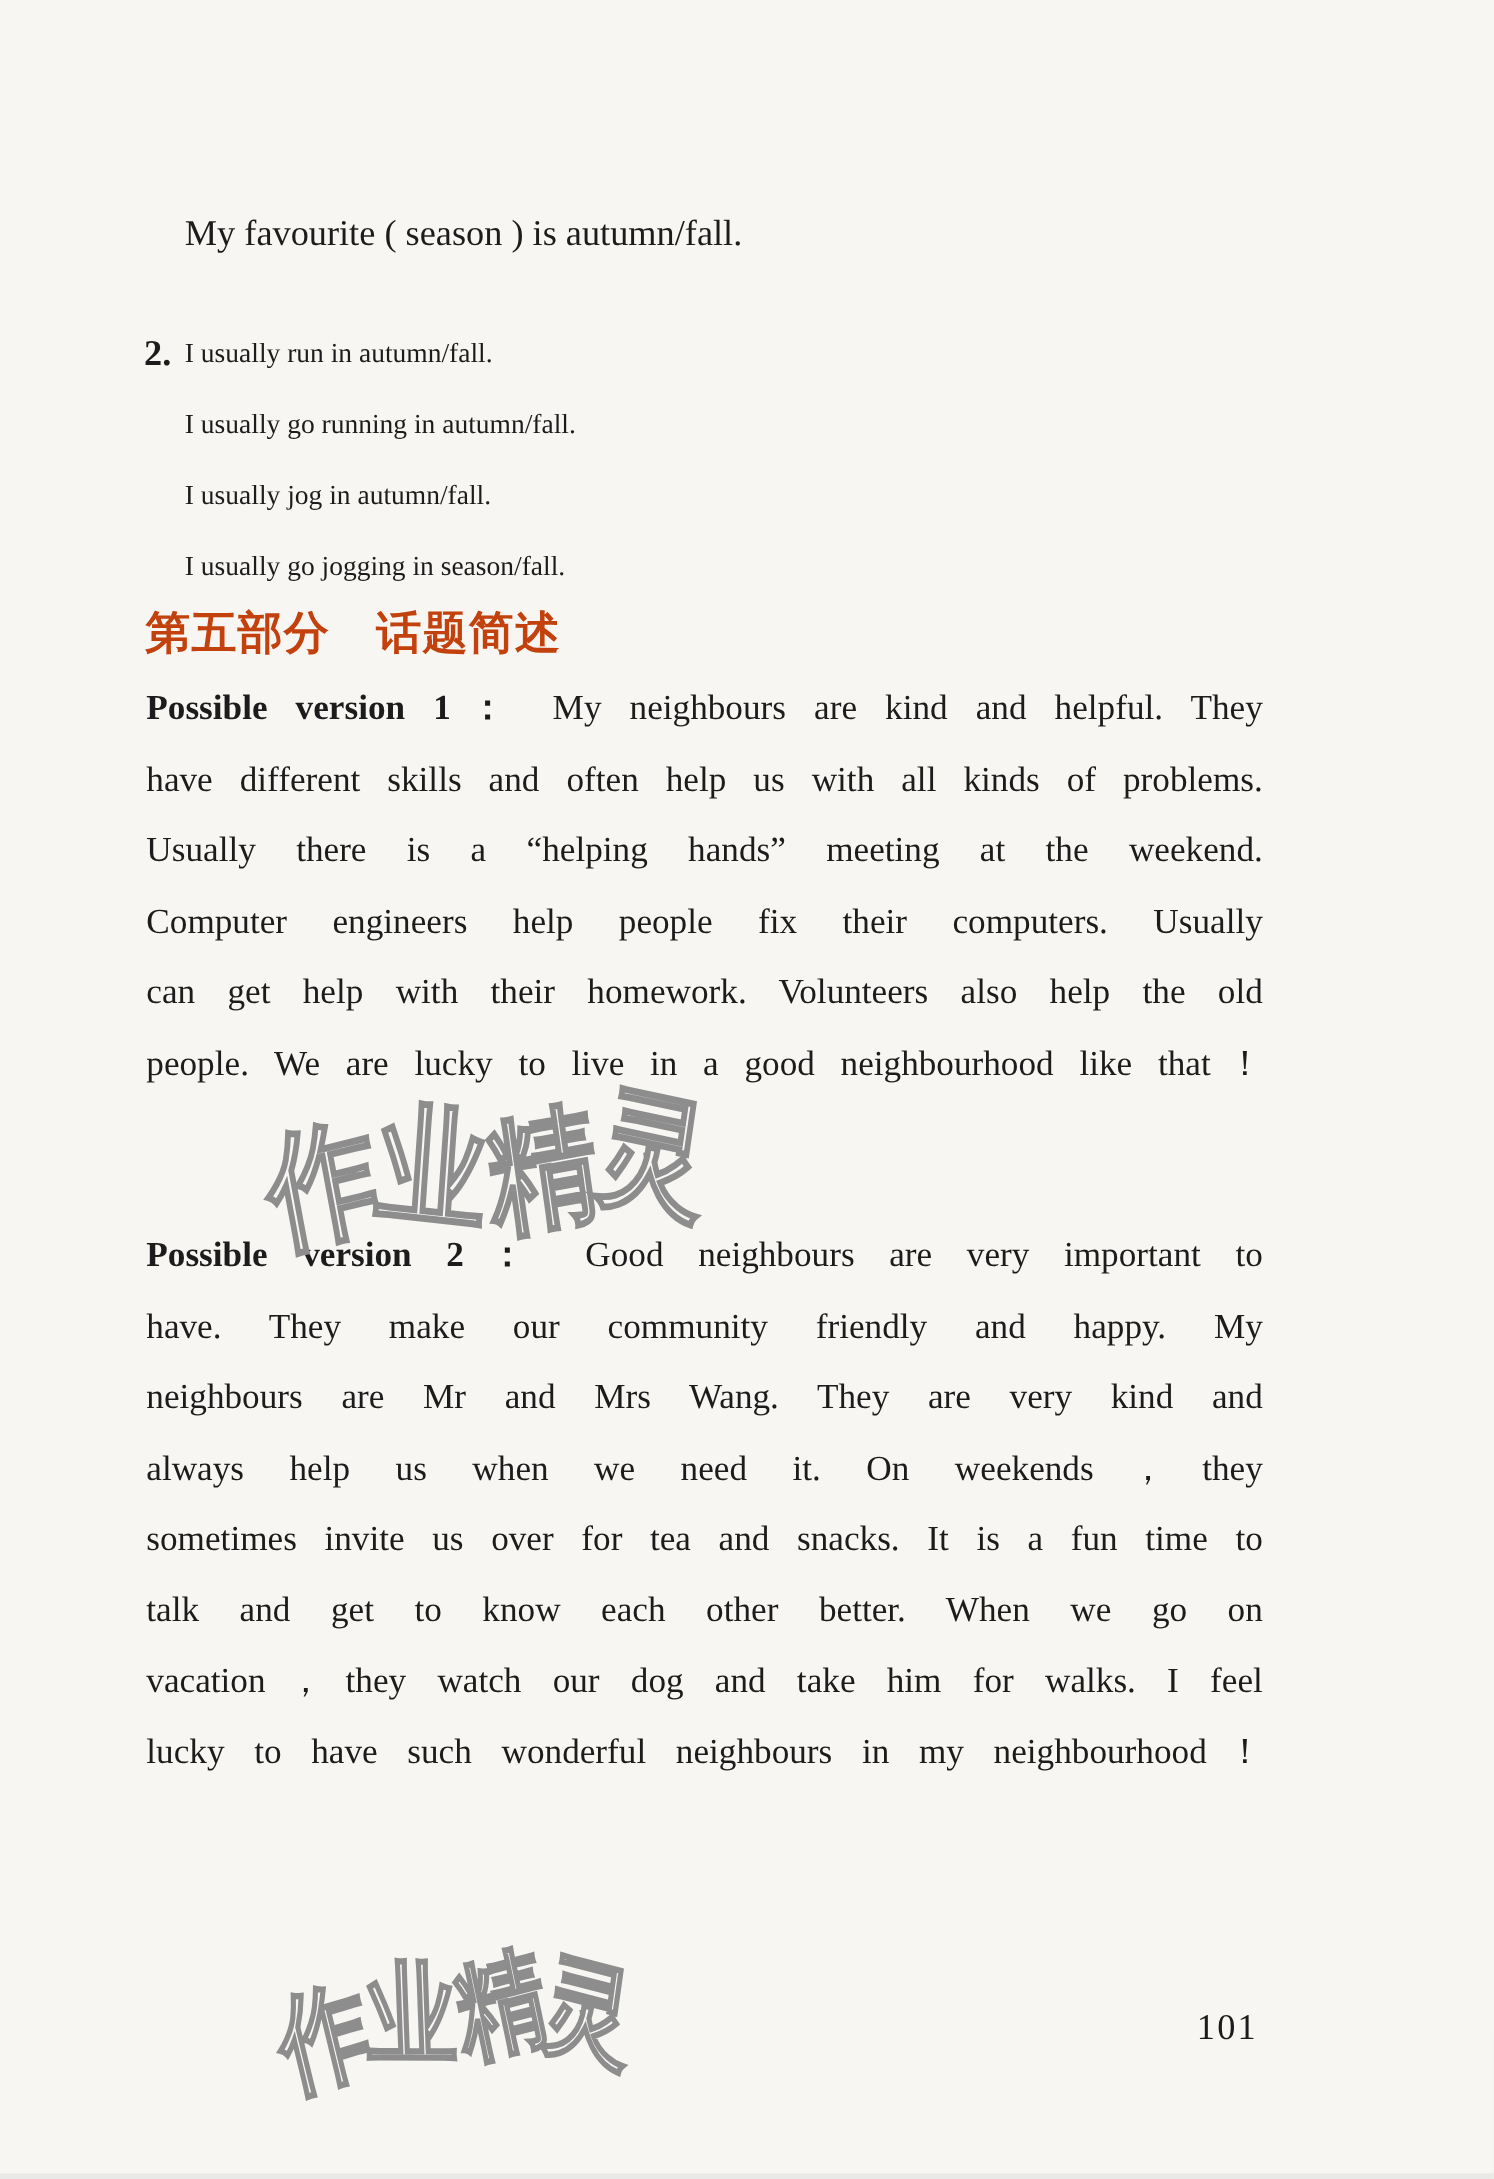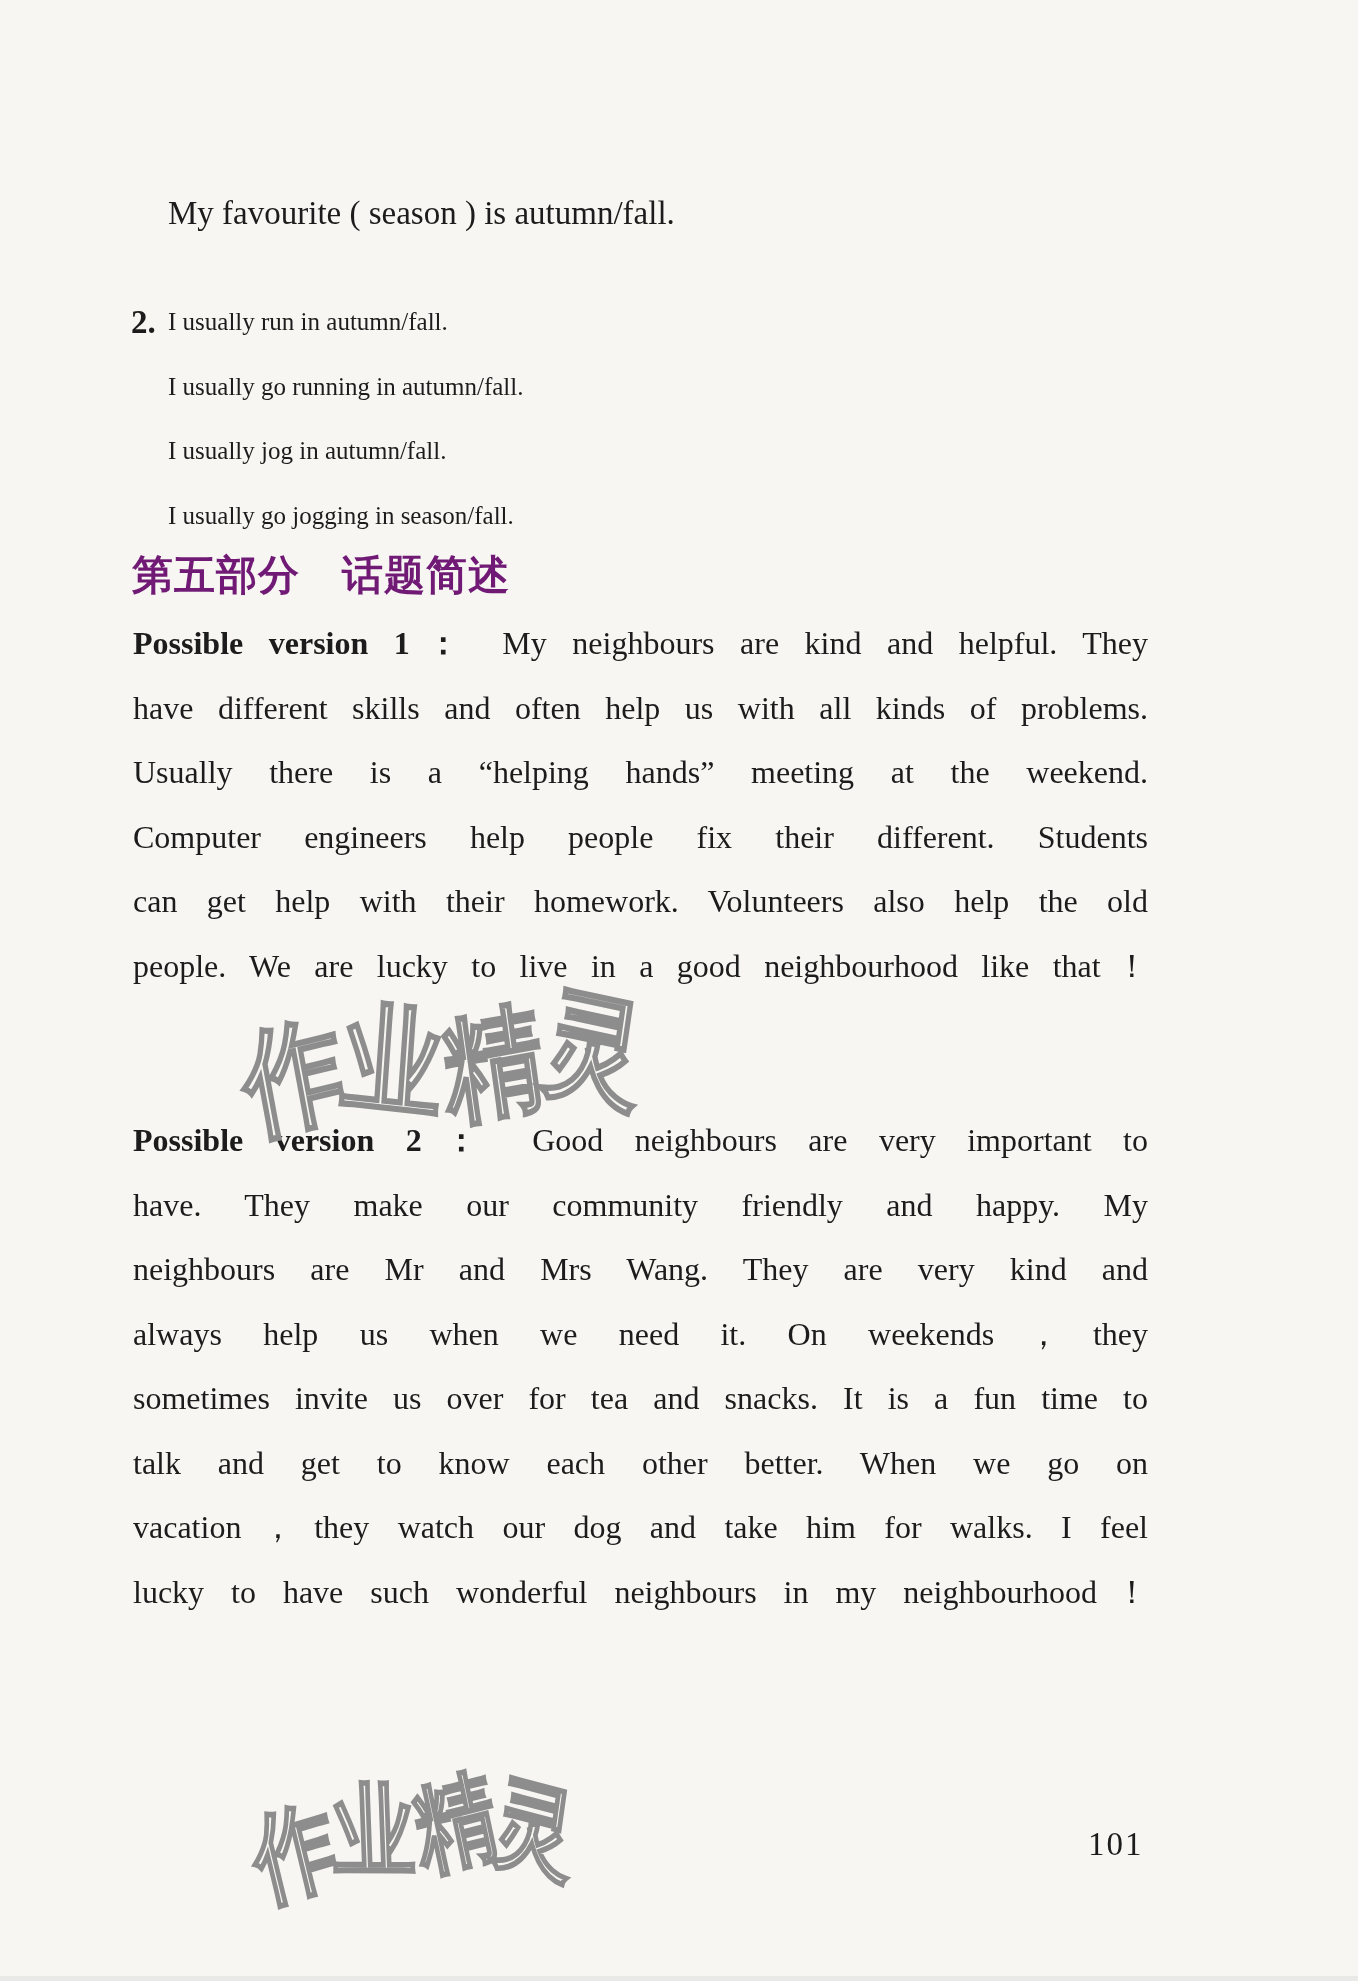--- a/index.html
+++ b/index.html
@@ -52,21 +52,21 @@
   .section-heading {
     position: absolute;
     left: 132px;
     top: 547px;
     margin: 0;
     height: 56px;
     line-height: 56px;
     font-size: 41px;
     font-weight: 700;
     font-family: "DejaVu Sans", "Liberation Sans", sans-serif;
-    color: #701a75;
+    color: #c2410c;
     letter-spacing: 1px;
   }
   
   .para {
     position: absolute;
     left: 133px;
     width: 1015px;
   }
   .para-1 { top: 611px; }
   .para-2 { top: 1108px; }
@@ -140,21 +140,21 @@
     <div class="item-line">I usually jog in autumn/fall.</div>
     <div class="item-line">I usually go jogging in season/fall.</div>
   </div>
 
   <h2 class="section-heading">第五部分　话题简述</h2>
 
   <div class="para para-1">
     <div class="jline"><span class="v-label">Possible version 1</span><span class="v-colon">：</span> <span>My neighbours are kind and helpful. They</span></div>
     <div class="jline">have different skills and often help us with all kinds of problems.</div>
     <div class="jline">Usually there is a “helping hands” meeting at the weekend.</div>
-    <div class="jline">Computer engineers help people fix their different. Students</div>
+    <div class="jline">Computer engineers help people fix their computers. Usually</div>
     <div class="jline">can get help with their homework. Volunteers also help the old</div>
     <div class="jline">people. We are lucky to live in a good neighbourhood like that！</div>
   </div>
 
   <div class="para para-2">
     <div class="jline"><span class="v-label">Possible version 2</span><span class="v-colon">：</span> <span>Good neighbours are very important to</span></div>
     <div class="jline">have. They make our community friendly and happy. My</div>
     <div class="jline">neighbours are Mr and Mrs Wang. They are very kind and</div>
     <div class="jline">always help us when we need it. On weekends，they</div>
     <div class="jline">sometimes invite us over for tea and snacks. It is a fun time to</div>

